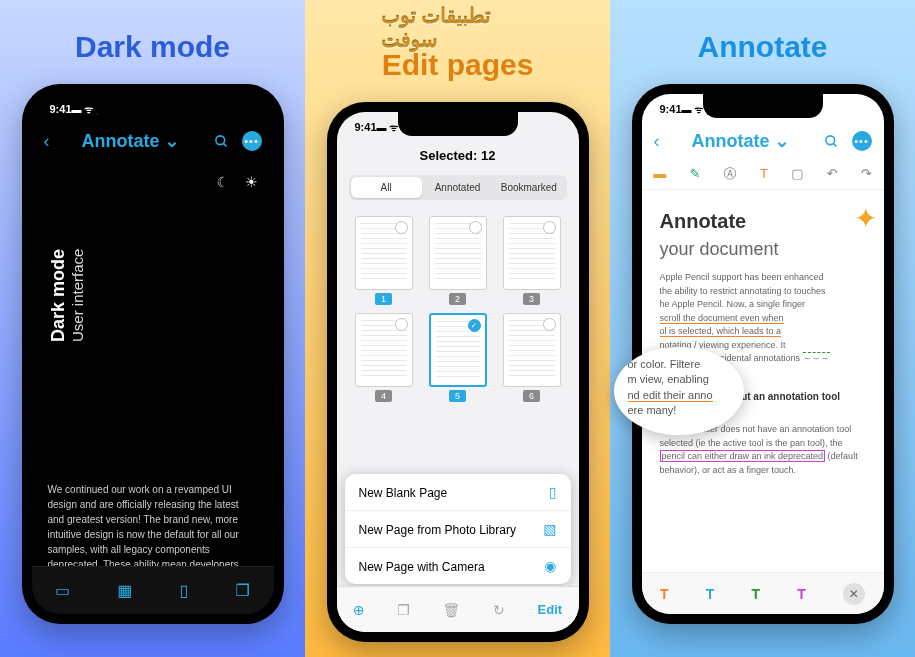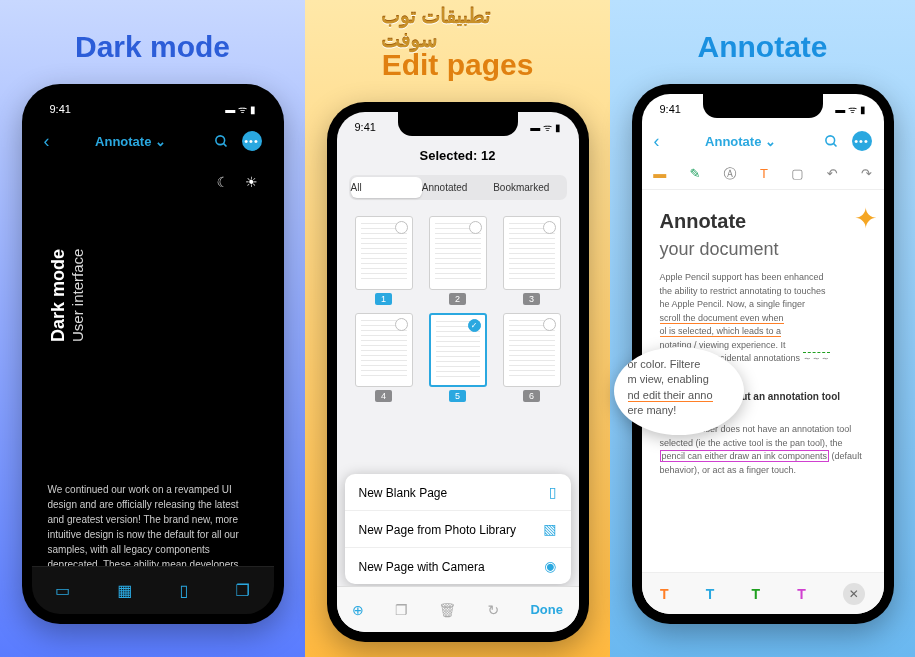--- a/index.html
+++ b/index.html
@@ -13,43 +13,43 @@
 .heading{font-size:30px;font-weight:700;margin-bottom:20px}
 .panel-1 .heading{color:#2c5dd8}
 .panel-2 .heading{color:#e08010;margin-top:18px}
 .panel-3 .heading{color:#1a90e0}
 .phone{width:262px;height:540px;background:#000;border-radius:38px;padding:10px;position:relative;box-shadow:0 10px 30px rgba(0,0,0,.3)}
 .notch{position:absolute;top:10px;left:50%;transform:translateX(-50%);width:120px;height:24px;background:#000;border-radius:0 0 14px 14px;z-index:10}
 .screen{width:100%;height:100%;border-radius:28px;overflow:hidden;position:relative}
 .screen-1{background:#000}
 .screen-2{background:#f2f2f4}
 .screen-3{background:#fff}
-.statusbar{height:30px;display:flex;justify-content:space-between;align-items:center;padding:0 18px;font-size:11px;font-weight:400}
+.statusbar{height:30px;display:flex;justify-content:flex-start;align-items:center;padding:0 18px;font-size:11px;font-weight:700}
 .statusbar-dark{color:#fff}
 .statusbar-light{color:#000}
 .sb-right{display:flex;gap:3px;align-items:center;font-size:10px}
 .navbar{height:34px;display:flex;align-items:center;justify-content:space-between;padding:0 12px}
 .nav-dark{color:#2aa8e0}
 .nav-light{color:#2aa8e0}
 .nav-left{font-size:18px}
-.nav-title{font-size:13px;font-weight:600;flex:1;text-align:center}
+.nav-title{font-size:18px;font-weight:600;flex:1;text-align:center}
 .nav-right{display:flex;gap:10px;align-items:center}
 .nav-icon{width:20px;height:20px;display:flex;align-items:center;justify-content:center}
 .dots-btn{width:20px;height:20px;border-radius:50%;background:#2aa8e0;color:#fff;display:flex;align-items:center;justify-content:center;font-size:11px;letter-spacing:1px}
 .dark-content{padding:16px;color:#fff}
 .dark-titles{writing-mode:vertical-rl;transform:rotate(180deg);height:140px;float:left;margin-right:12px}
 .dark-t1{font-size:18px;font-weight:700}
 .dark-t2{font-size:15px;font-weight:300;opacity:.85}
 .theme-icons{display:flex;gap:16px;justify-content:flex-end;margin-bottom:12px;font-size:14px;color:#ccc}
 .dark-body{font-size:10px;line-height:1.5;color:#ccc;clear:both;padding-top:140px}
 .tabbar-dark{position:absolute;bottom:0;left:0;right:0;height:48px;background:#111;display:flex;justify-content:space-around;align-items:center;color:#2aa8e0;font-size:16px;border-top:1px solid #222}
 
 .sel-header{text-align:center;font-size:13px;font-weight:600;padding:6px 0}
 .seg{display:flex;margin:6px 12px;background:#e6e6e8;border-radius:7px;padding:2px}
-.seg-item{flex:1;font-size:10px;padding:5px 0;border-radius:6px;color:#333}
+.seg-item{flex:1;text-align:center;font-size:10px;padding:5px 0;border-radius:6px;color:#333}
 .seg-active{background:#fff;box-shadow:0 1px 2px rgba(0,0,0,.15)}
 .thumbs{display:grid;grid-template-columns:repeat(3,1fr);gap:8px;padding:10px 14px}
 .thumb{display:flex;flex-direction:column;align-items:center}
 .thumb-page{width:58px;height:74px;background:#fff;border:1px solid #d0d0d0;border-radius:3px;position:relative;padding:6px 5px}
 .thumb-selected .thumb-page{border:2px solid #2aa8e0}
 .thumb-lines{height:100%;background:repeating-linear-gradient(#e8e8e8 0 1px,transparent 1px 5px)}
 .thumb-circle{position:absolute;top:4px;right:4px;width:13px;height:13px;border:1px solid #c0c0c0;border-radius:50%;background:#fff}
 .thumb-check{background:#2aa8e0;border-color:#2aa8e0;color:#fff;font-size:8px;display:flex;align-items:center;justify-content:center}
 .thumb-label{margin-top:3px;font-size:9px;padding:1px 6px;background:#8a8a8c;color:#fff;border-radius:2px}
 .thumb-label-active{background:#2aa8e0}
@@ -198,21 +198,21 @@
           <div class="sheet-row">
               <span>New Page with Camera</span>
               <span class="sheet-icon">◉</span>
             </div>
         </div>
         <div class="tabbar-light">
           <span class="active">⊕</span>
           <span>❐</span>
           <span>🗑</span>
           <span>↻</span>
-          <span class="done-btn">Done</span>
+          <span class="done-btn">Edit</span>
         </div>
       </div>
     </div>
   </div>
 
   <div class="panel panel-3">
     <div class="heading">Annotate</div>
     <div class="phone">
       <div class="notch"></div>
       <div class="screen screen-3">
@@ -251,21 +251,21 @@
             <span>the ability to restrict annotating to touches</span><br>
             <span>he Apple Pencil. Now, a single finger</span><br>
             <span class="hl-orange">scroll the document even when</span><br>
             <span class="hl-orange">ol is selected, which leads to a</span><br>
             <span>notating / viewing experience. It</span><br>
             <span>there are no accidental annotations</span> <span class="hl-green">～～～</span><br>
             <span>by the user's palm.</span>
           </p>
           <div class="doc-sub">Annotating without an annotation tool selected</div>
           <p>
-            <span>When the user does not have an annotation tool selected (ie the active tool is the pan tool), the </span><span class="hl-box">pencil can either draw an ink components</span><span> (default behavior), or act as a finger touch.</span>
+            <span>When the user does not have an annotation tool selected (ie the active tool is the pan tool), the </span><span class="hl-box">pencil can either draw an ink deprecated</span><span> (default behavior), or act as a finger touch.</span>
           </p>
         </div>
         <div class="tabbar3">
           <span class="t-btn t-o">T</span>
           <span class="t-btn t-b">T</span>
           <span class="t-btn t-g">T</span>
           <span class="t-btn t-p">T</span>
           <span class="x-btn">✕</span>
         </div>
       </div>

